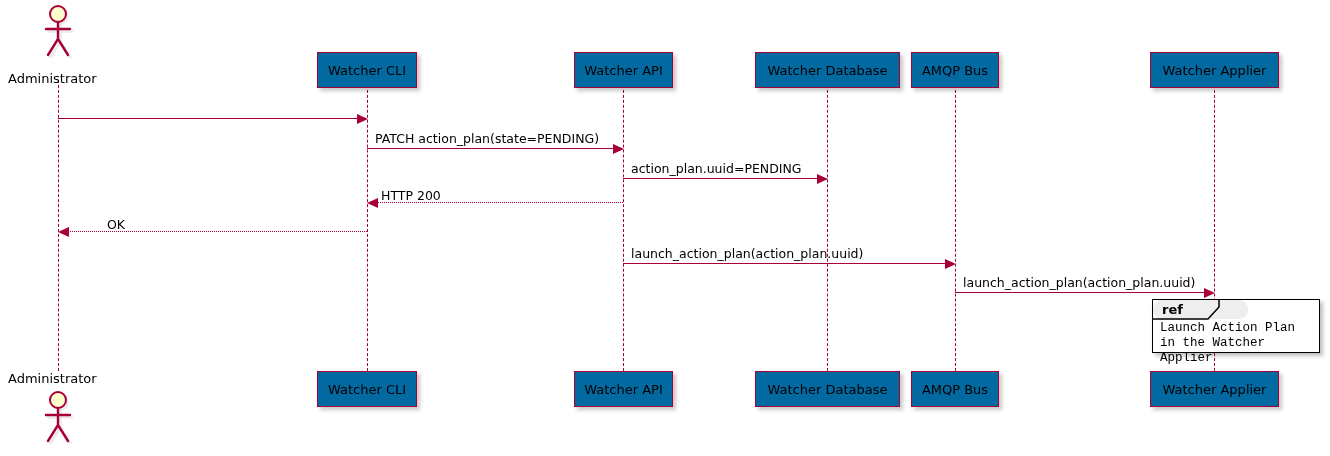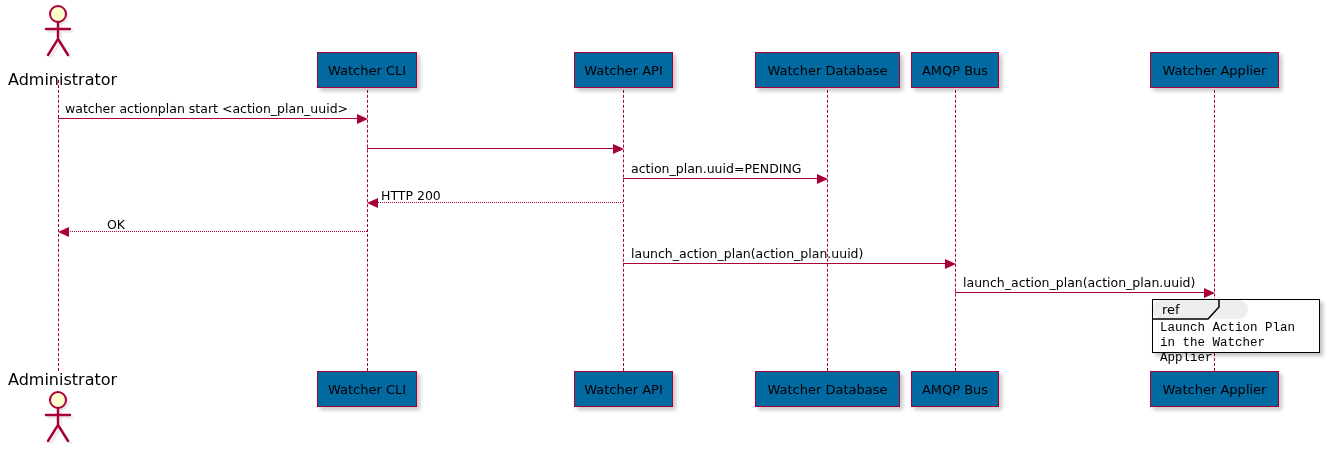--- a/index.html
+++ b/index.html
@@ -45,21 +45,21 @@
   }
 
   
   .actor {
     position: absolute;
     width: 44px;
     height: 54px;
   }
   .actor-label {
     position: absolute;
-    font-size: 16px;
+    font-size: 13px;
     color: #000000;
     white-space: nowrap;
     line-height: 1;
   }
 
   
   .msg-line {
     position: absolute;
     height: 0;
     border-top: 1.4px solid #A80036;
@@ -102,21 +102,21 @@
     position: absolute;
     left: 0;
     top: 0;
     height: 19px;
     background: #EEEEEE;
     display: flex;
     align-items: center;
     padding-left: 9px;
     padding-right: 20px;
     font-size: 13px;
-    font-weight: normal;
+    font-weight: bold;
     color: #000000;
     line-height: 1;
     border-radius: 9px;
   }
   .ref-tab-shape {
     position: absolute;
     left: 0;
     top: 0;
     pointer-events: none;
   }
@@ -168,23 +168,23 @@
         </g>
       </svg></div>
     <div class="actor-label" style="left: 8px; top: 372px;">Administrator</div>
     <div class="participant" style="left: 317px; width: 100px; top: 371px;">Watcher CLI</div>
     <div class="participant" style="left: 574px; width: 99px; top: 371px;">Watcher API</div>
     <div class="participant" style="left: 755px; width: 145px; top: 371px;">Watcher Database</div>
     <div class="participant" style="left: 911px; width: 88px; top: 371px;">AMQP Bus</div>
     <div class="participant" style="left: 1150px; width: 129px; top: 371px;">Watcher Applier</div>
     <div class="msg-line" style="left: 58px; width: 300px; top: 118px;"></div>
     <div class="arrow-head right" style="top: 113.5px; left: 357px;"></div>
-    <div class="msg-label" style="left: 65px; top: 103px;">watcher actionplan start &lt;action_plan_uuid&gt;</div>
     <div class="msg-line" style="left: 367px; width: 247px; top: 148px;"></div>
     <div class="arrow-head right" style="top: 143.5px; left: 613px;"></div>
+    <div class="msg-label" style="left: 375px; top: 133px;">PATCH action_plan(state=PENDING)</div>
     <div class="msg-line" style="left: 623px; width: 195px; top: 178px;"></div>
     <div class="arrow-head right" style="top: 173.5px; left: 817px;"></div>
     <div class="msg-label" style="left: 631px; top: 163px;">action_plan.uuid=PENDING</div>
     <div class="msg-line dotted" style="left: 376px; width: 247px; top: 202px;"></div>
     <div class="arrow-head left" style="top: 197.5px; left: 367px;"></div>
     <div class="msg-label" style="left: 381px; top: 190px; text-align: center;">HTTP 200</div>
     <div class="msg-line dotted" style="left: 67px; width: 300px; top: 231px;"></div>
     <div class="arrow-head left" style="top: 226.5px; left: 58px;"></div>
     <div class="msg-label" style="left: 73px; top: 219px; margin-left: 34px;">OK</div>
     <div class="msg-line" style="left: 623px; width: 323px; top: 263px;"></div>

